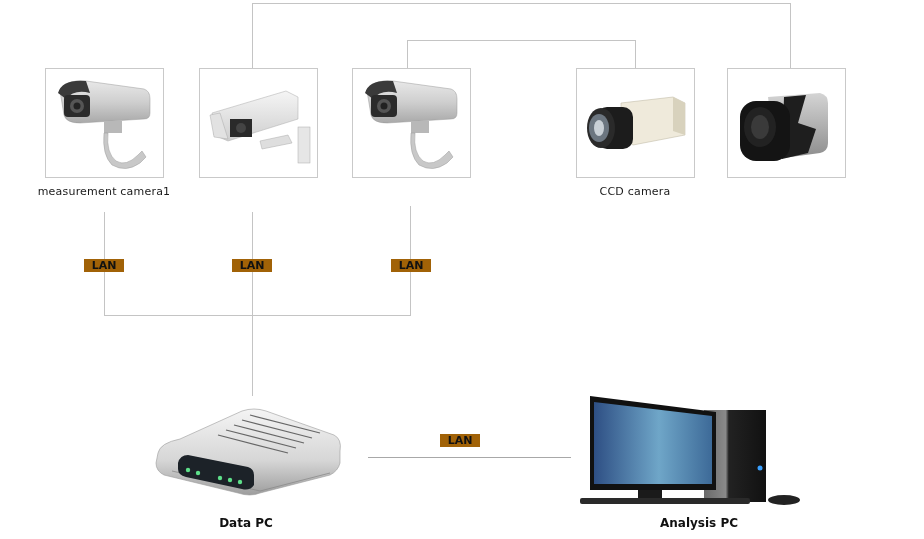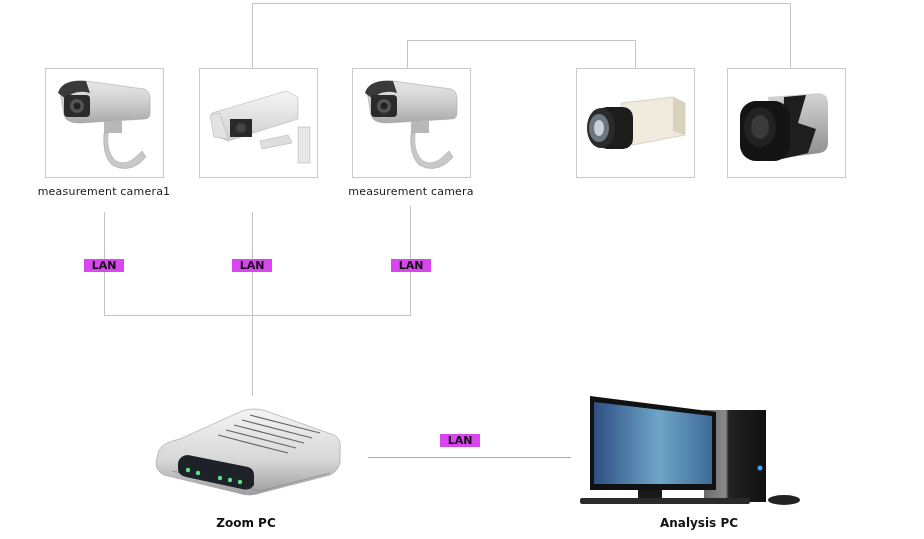--- a/index.html
+++ b/index.html
@@ -8,21 +8,21 @@
   .canvas { position: absolute; left: 0; top: 0; width: 912px; height: 539px; }
   .line { position: absolute; background: #c4c4c4; }
   .hline { height: 1px; }
   .vline { width: 1px; }
   .cam-box { position: absolute; width: 117px; height: 108px; border: 1px solid #c9c9c9;
              background: #fff; overflow: hidden; }
   .cam-box svg { position: absolute; left: 0; top: 0; width: 117px; height: 108px; }
   .cam-label { position: absolute; font-size: 11px; color: #1a1a1a; text-align: center;
                width: 160px; letter-spacing: 0.2px; }
   .lan-label { position: absolute; font-size: 11px; font-weight: bold; color: #111;
-               width: 40px; text-align: center; background: #d946ef; line-height: 13px; }
+               width: 40px; text-align: center; background: #a16207; line-height: 13px; }
   .dev-label { position: absolute; font-size: 12px; font-weight: bold; color: #111;
                width: 140px; text-align: center; }
   .device { position: absolute; }
 </style>
 </head>
 <body>
 
 <div class="canvas">
 
   <div class="line hline" style="left:252px; top:3px; width:539px;"></div>
@@ -81,32 +81,32 @@
     <svg viewBox="0 0 117 108">
       <path d="M14 22 Q20 10 40 12 L98 20 Q104 22 104 30 L104 44 Q104 50 98 50 L34 54 Q20 54 18 46 Z" fill="url(#gBody)" stroke="#999" stroke-width="0.5"></path>
       <path d="M12 24 Q16 10 40 12 L44 24 Q28 20 20 30 Z" fill="#3a3a3a"></path>
       <rect x="18" y="26" width="26" height="22" rx="4" fill="#2b2b2b"></rect>
       <circle cx="31" cy="37" r="7" fill="#555"></circle>
         <circle cx="31" cy="37" r="3.5" fill="#222"></circle>
       <rect x="58" y="52" width="18" height="12" fill="#b8b8b8"></rect>
       <path d="M62 64 Q60 84 70 92 Q80 98 92 86 L96 82 L100 88 L94 94 Q80 104 66 96 Q56 86 58 64 Z" fill="#c8c8c8" stroke="#9a9a9a" stroke-width="0.5"></path>
     </svg>
   </div>
-  <div class="cam-label" style="left:331px; top:185px;">measurement camera</div>
 
   <div class="cam-box" style="left:576px; top:68px;">
     <svg viewBox="0 0 117 108">
       <path d="M44 34 L96 28 L108 34 L108 66 L56 76 L44 68 Z" fill="#efeadb" stroke="#b9b29c" stroke-width="0.5"></path>
       <path d="M96 28 L108 34 L108 66 L96 62 Z" fill="#d8d2bd"></path>
       <rect x="20" y="38" width="36" height="42" rx="10" fill="#1c1c1c"></rect>
       <ellipse cx="24" cy="59" rx="14" ry="20" fill="#2a2a2a"></ellipse>
       <ellipse cx="22" cy="59" rx="10" ry="14" fill="#6c7680"></ellipse>
       <ellipse cx="22" cy="59" rx="5" ry="8" fill="#c9d0d6"></ellipse>
     </svg>
   </div>
+  <div class="cam-label" style="left:555px; top:185px;">CCD camera</div>
 
   <div class="cam-box" style="left:727px; top:68px;">
     <svg viewBox="0 0 117 108">
       <defs>
         <linearGradient id="gZoom" x1="0" y1="0" x2="0" y2="1">
           <stop offset="0" stop-color="#d4d4d4"></stop>
             <stop offset="1" stop-color="#8c8c8c"></stop>
         </linearGradient>
       </defs>
       <path d="M40 28 L92 24 Q100 26 100 34 L100 74 Q100 82 92 84 L48 90 Z" fill="url(#gZoom)"></path>
@@ -143,21 +143,21 @@
       <path d="M28 58 Q30 50 38 50 L98 62 Q104 64 104 70 L104 80 Q100 86 92 84 L36 72 Q28 70 28 64 Z" fill="#1c2228"></path>
       <g fill="#5ee08a">
         <circle cx="38" cy="65" r="2.2"></circle>
           <circle cx="48" cy="68" r="2.2"></circle>
         <circle cx="70" cy="73" r="2.2"></circle>
           <circle cx="80" cy="75" r="2.2"></circle>
           <circle cx="90" cy="77" r="2.2"></circle>
       </g>
     </svg>
   </div>
-  <div class="dev-label" style="left:176px; top:516px;">Zoom PC</div>
+  <div class="dev-label" style="left:176px; top:516px;">Data PC</div>
 
   <div class="device" style="left:578px; top:390px; width:225px; height:120px;">
     <svg width="225" height="120" viewBox="0 0 225 120">
       <defs>
         <linearGradient id="gScreen" x1="0" y1="0" x2="1" y2="0">
           <stop offset="0" stop-color="#2e4f84"></stop>
             <stop offset="0.55" stop-color="#6fa6c8"></stop>
             <stop offset="1" stop-color="#3d6a98"></stop>
         </linearGradient>
         <linearGradient id="gTower" x1="0" y1="0" x2="1" y2="0">

